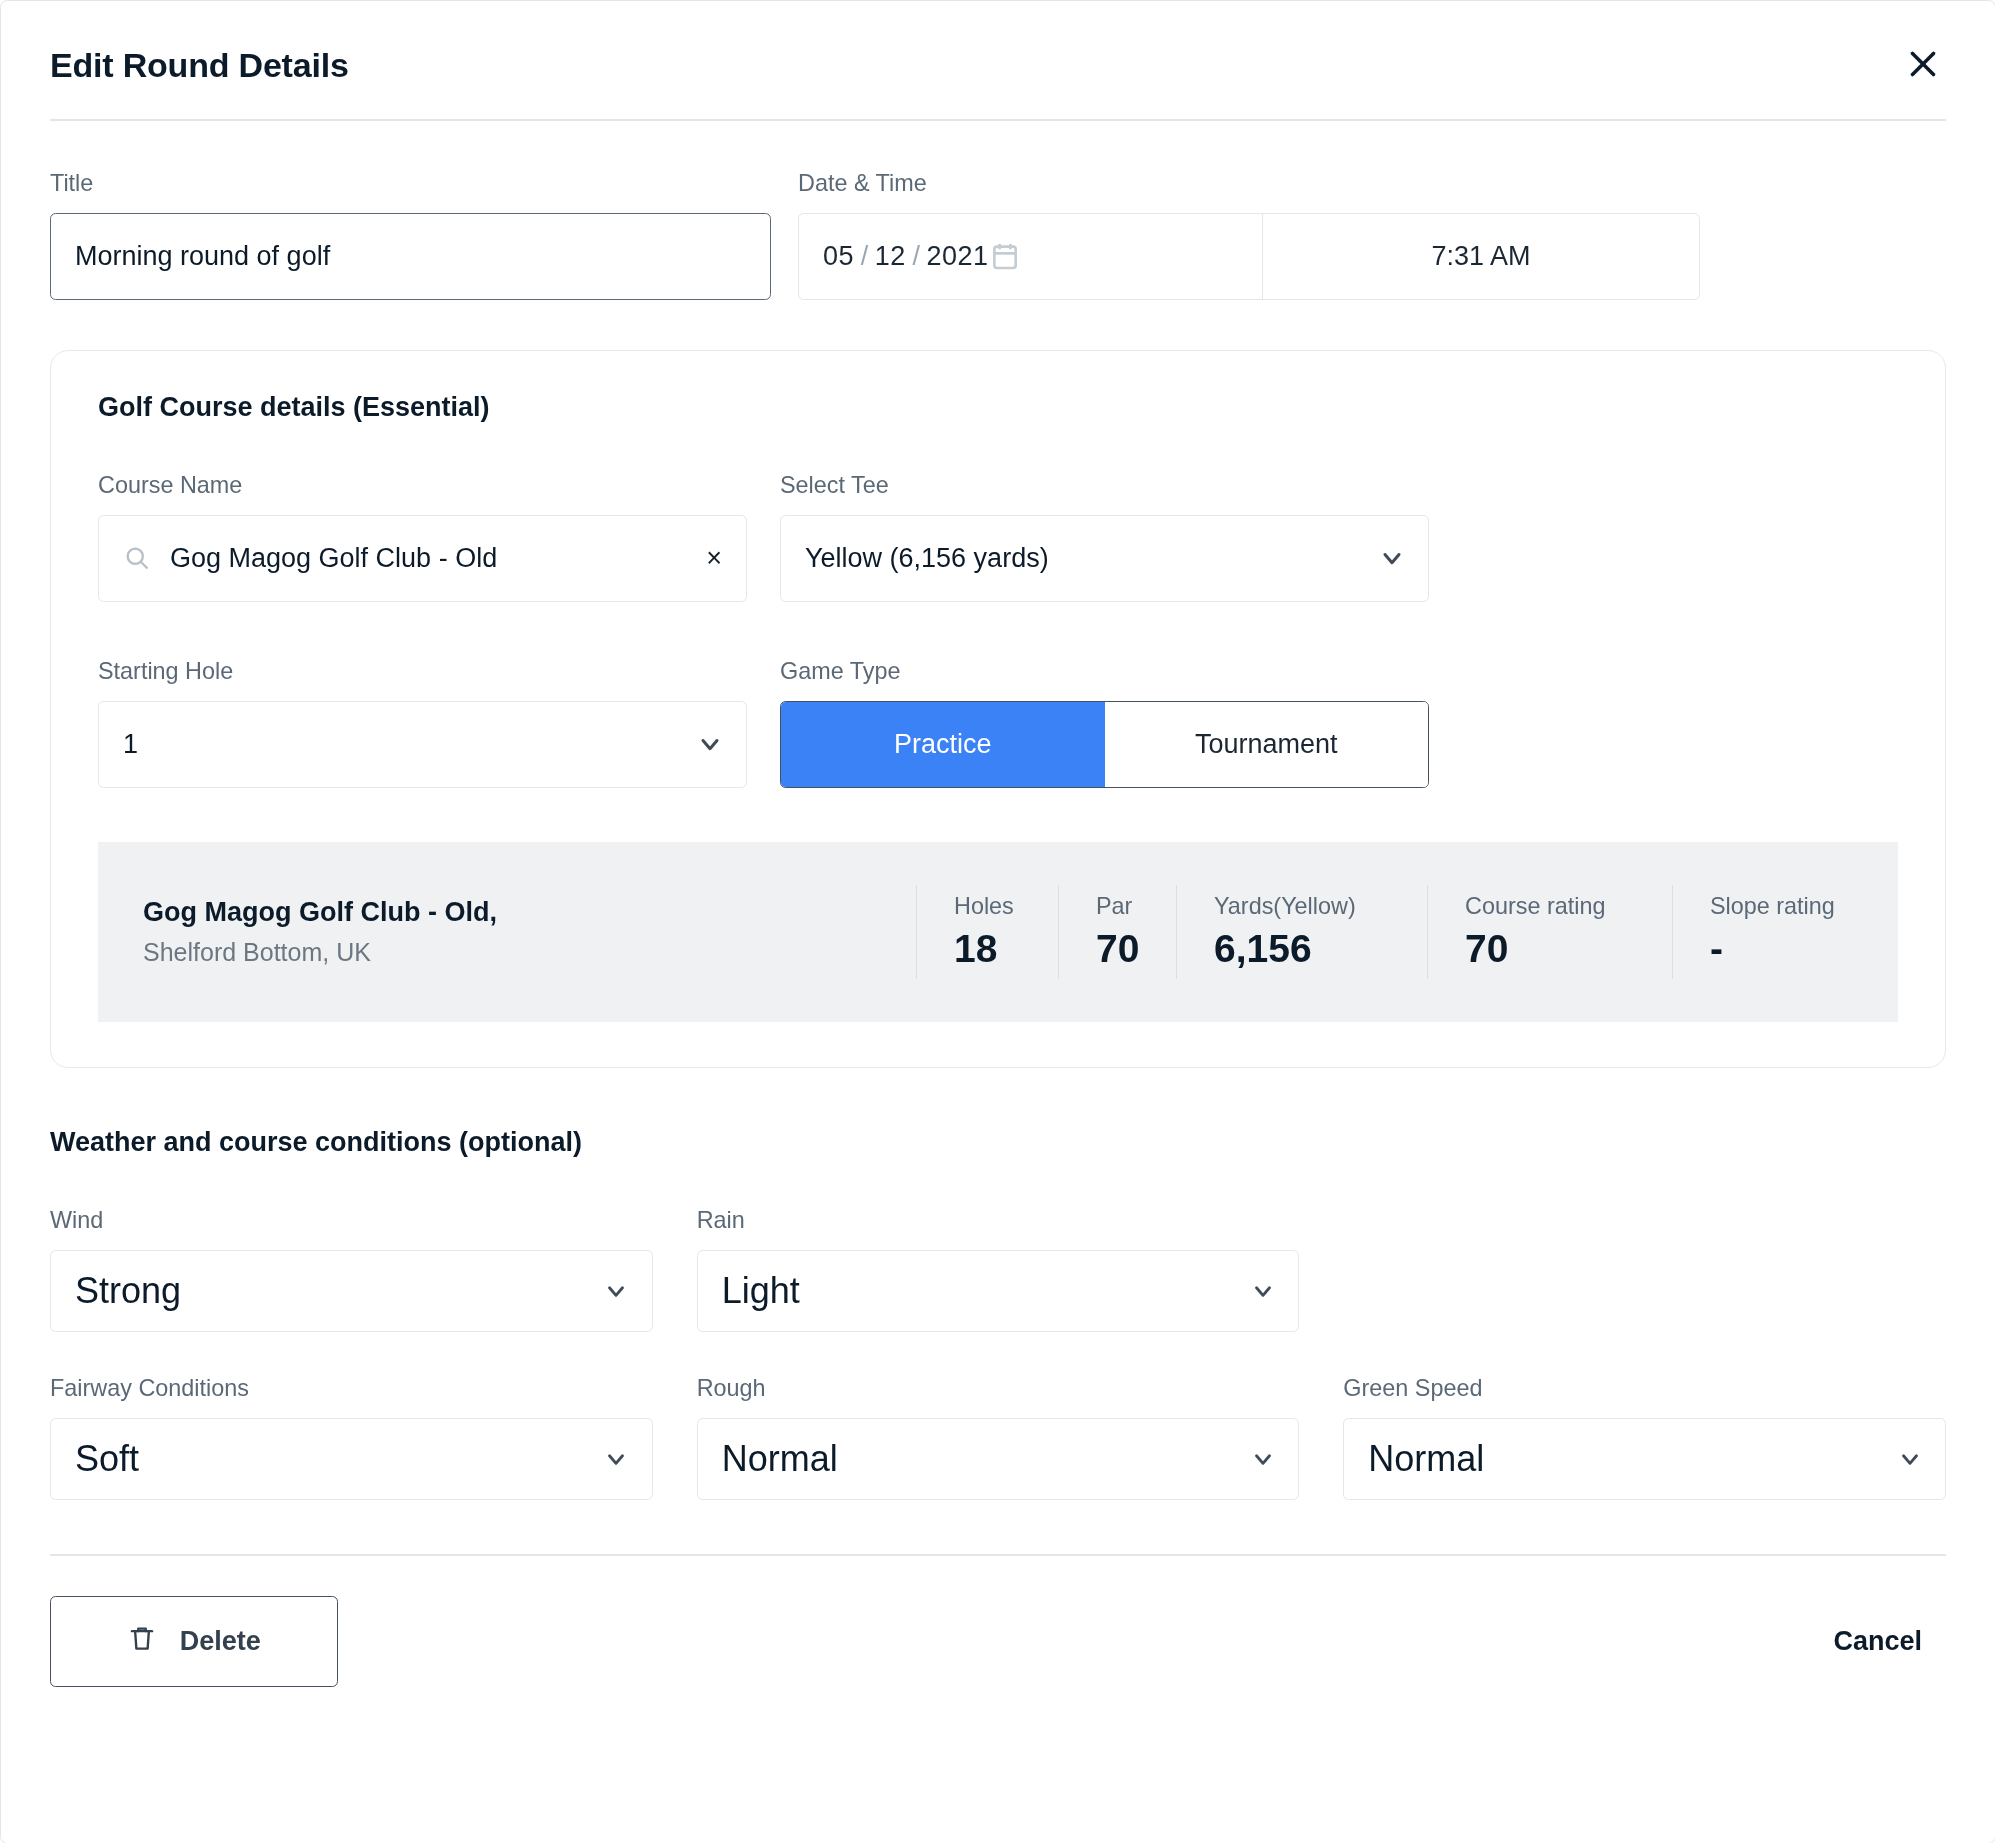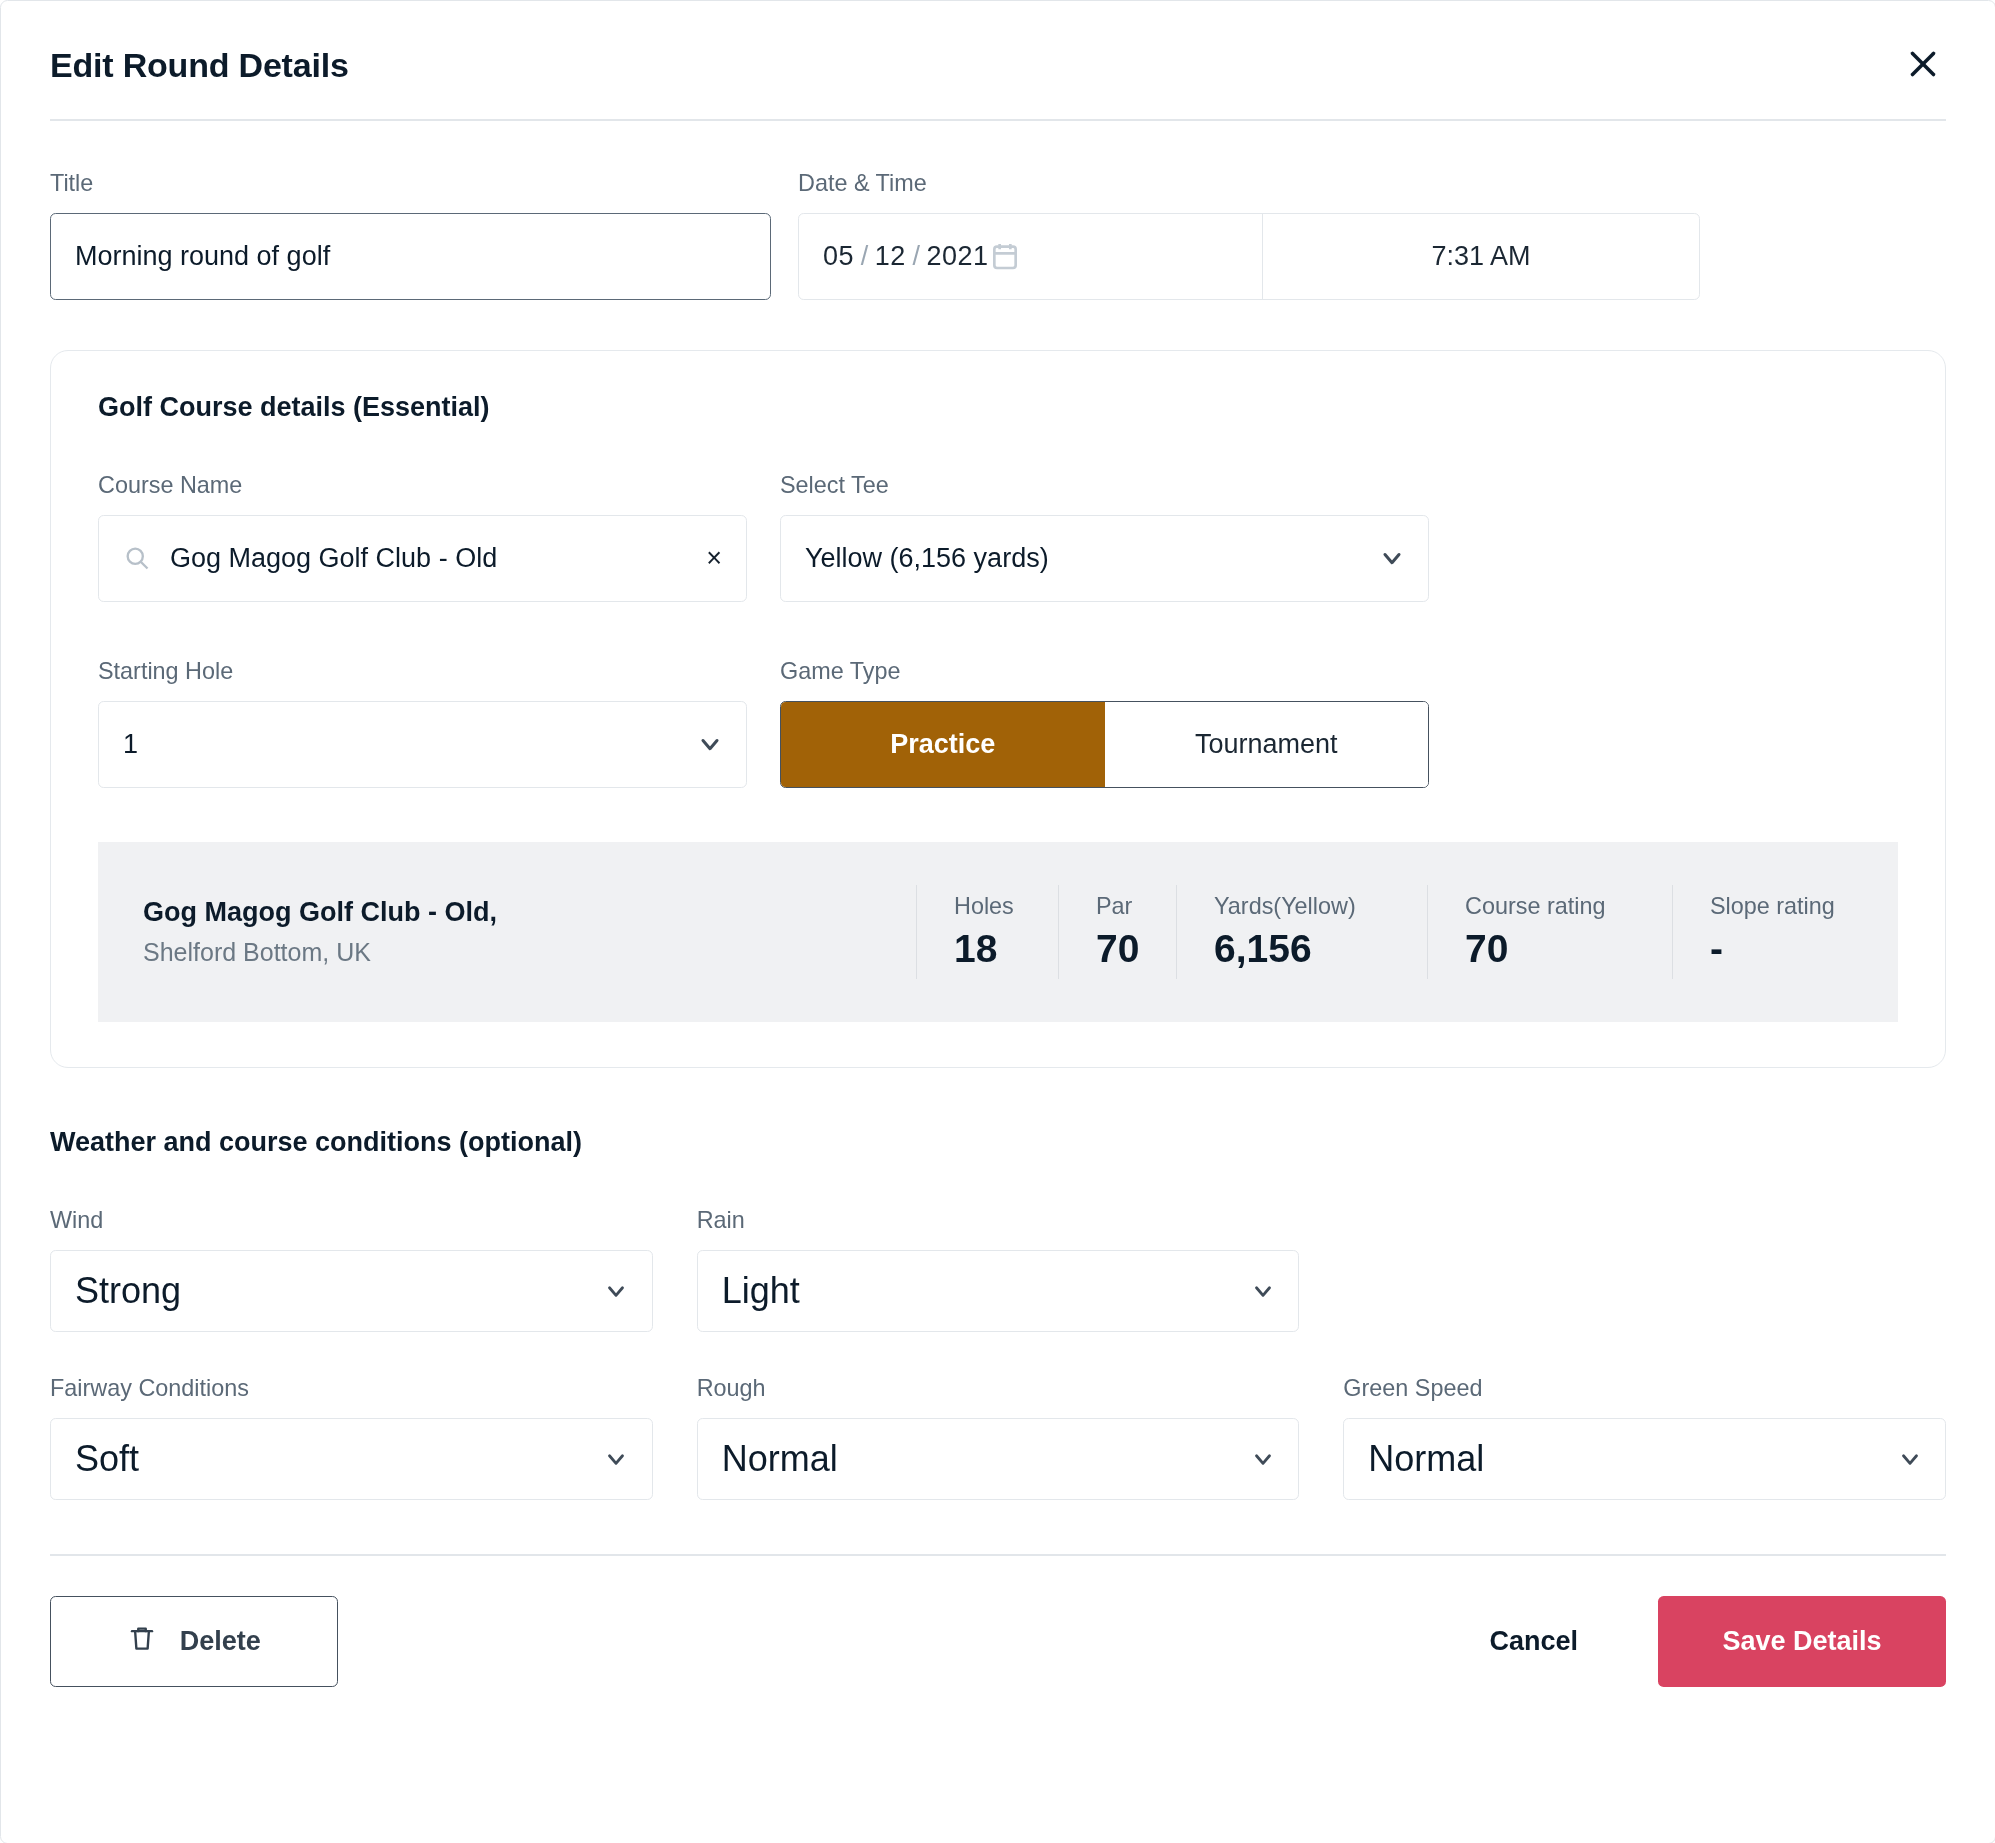--- a/index.html
+++ b/index.html
@@ -114,21 +114,21 @@
     display: flex; height: 87px;
     border: 1.9px solid #45515e; border-radius: 5.6px; overflow: hidden;
   }
   .toggle-seg {
     flex: 1;
     display: flex; align-items: center; justify-content: center;
     font-size: 27px; cursor: pointer;
     background: #ffffff; color: #1b2733;
   }
   .toggle-seg.active {
-    background: #a16207; color: #ffffff; font-weight: bold;
+    background: #3b82f6; color: #ffffff; font-weight: normal;
   }
 
   
   .summary {
     margin-top: 54px;
     background: #f0f1f3;
     display: flex; align-items: center;
     padding: 37px 45px;
     min-height: 180px;
   }
@@ -395,18 +395,17 @@
         <svg width="30" height="30" viewBox="0 0 24 24" fill="none" stroke="currentColor" stroke-width="1.9" stroke-linecap="round" stroke-linejoin="round">
           <polyline points="4 6.5 20 6.5"></polyline>
           <path d="M9 6.5V4.5h6v2"></path>
           <path d="M6.5 6.5l1 14h9l1-14"></path>
         </svg>
       </span>
       <span>Delete</span>
     </button>
     <div class="footer-right">
       <button class="btn-cancel">Cancel</button>
-      <button class="btn-save">Save Details</button>
     </div>
   </div>
 
 </div>
 
 
 </body></html>

